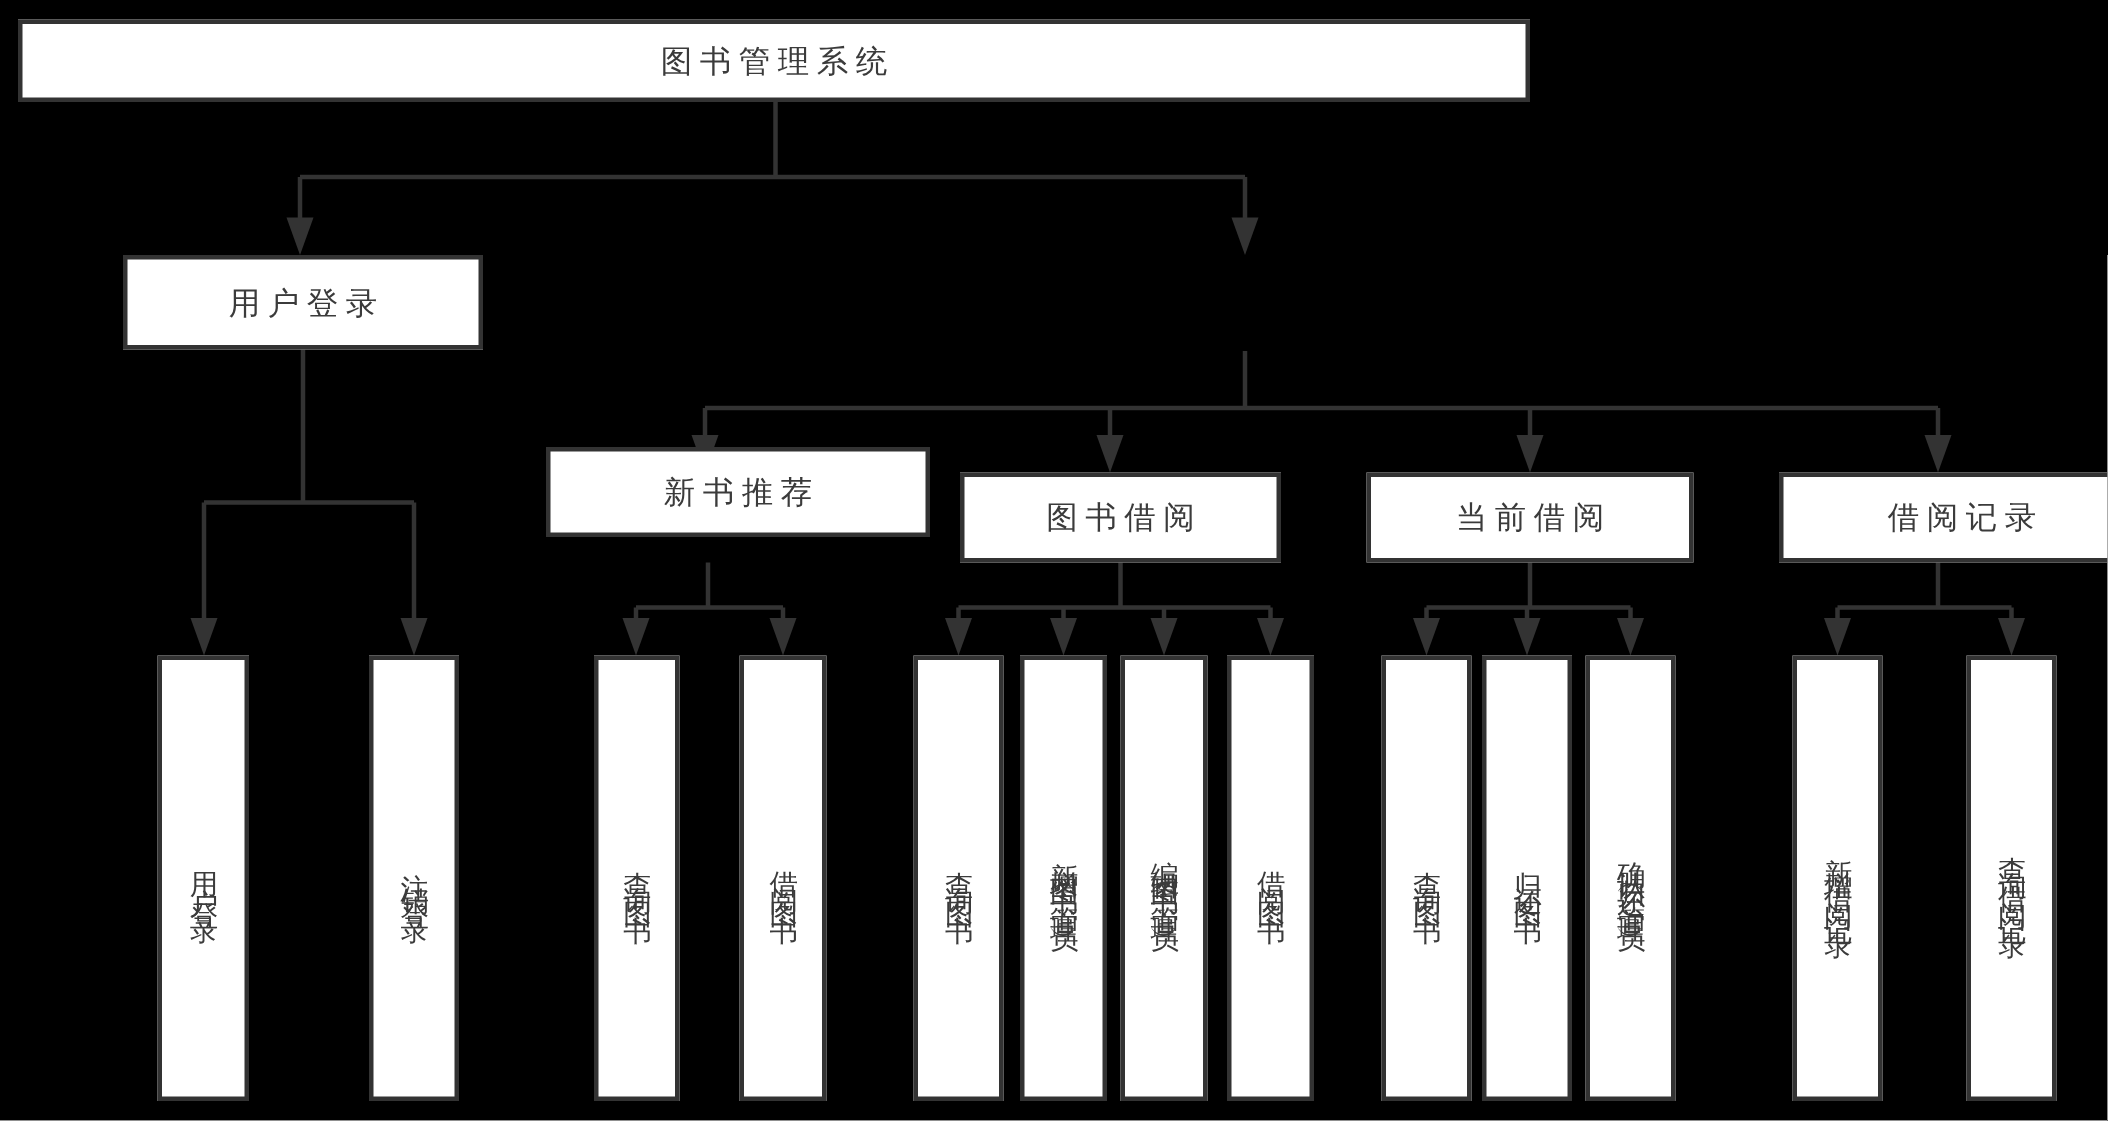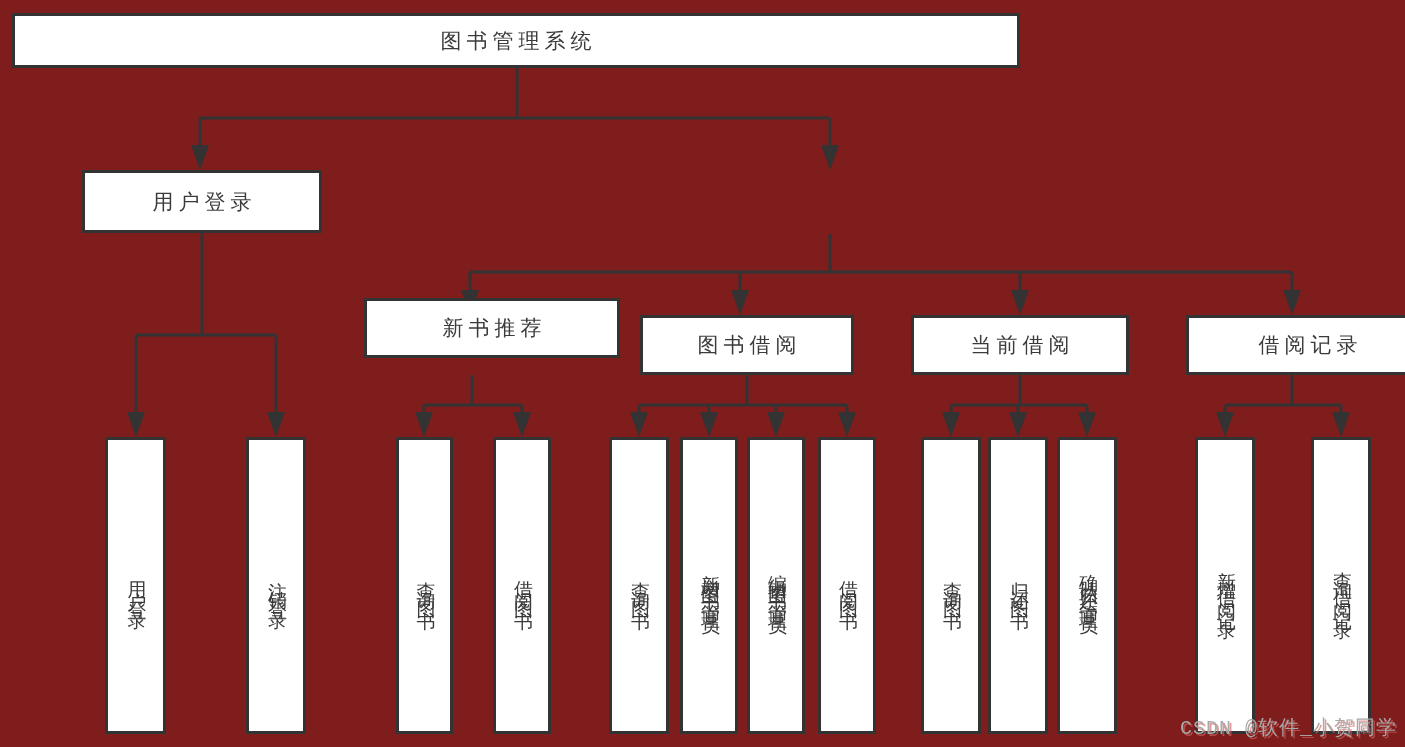--- a/index.html
+++ b/index.html
@@ -1,21 +1,21 @@
 <!DOCTYPE html>
 <html><head>
 <meta charset="utf-8">
 <style>
   html, body { margin: 0; padding: 0; background: #ffffff; }
   #stage {
     position: relative;
     width: 1405px;
     height: 747px;
-    background: #7f1d1d;
-    font-family: Liberation Mono, monospace;
+    background: #000000;
+    font-family: Liberation Sans, sans-serif;
     overflow: hidden;
   }
   #connectors {
     position: absolute;
     left: 0; top: 0;
     width: 1405px; height: 747px;
     pointer-events: none;
   }
   .node {
     position: absolute;
@@ -158,15 +158,14 @@
     <span class="vtext long">确认归还（管理员）</span>
   </div>
 
   <div class="node vbox" style="left:1195px;top:437px;width:60px;height:297px">
     <span class="vtext">新增借阅记录</span>
   </div>
   <div class="node vbox" style="left:1311px;top:437px;width:60px;height:297px">
     <span class="vtext">查询借阅记录</span>
   </div>
 
-  <div id="watermark">CSDN @软件_小贺同学</div>
 
 </div>
 
 </body></html>

